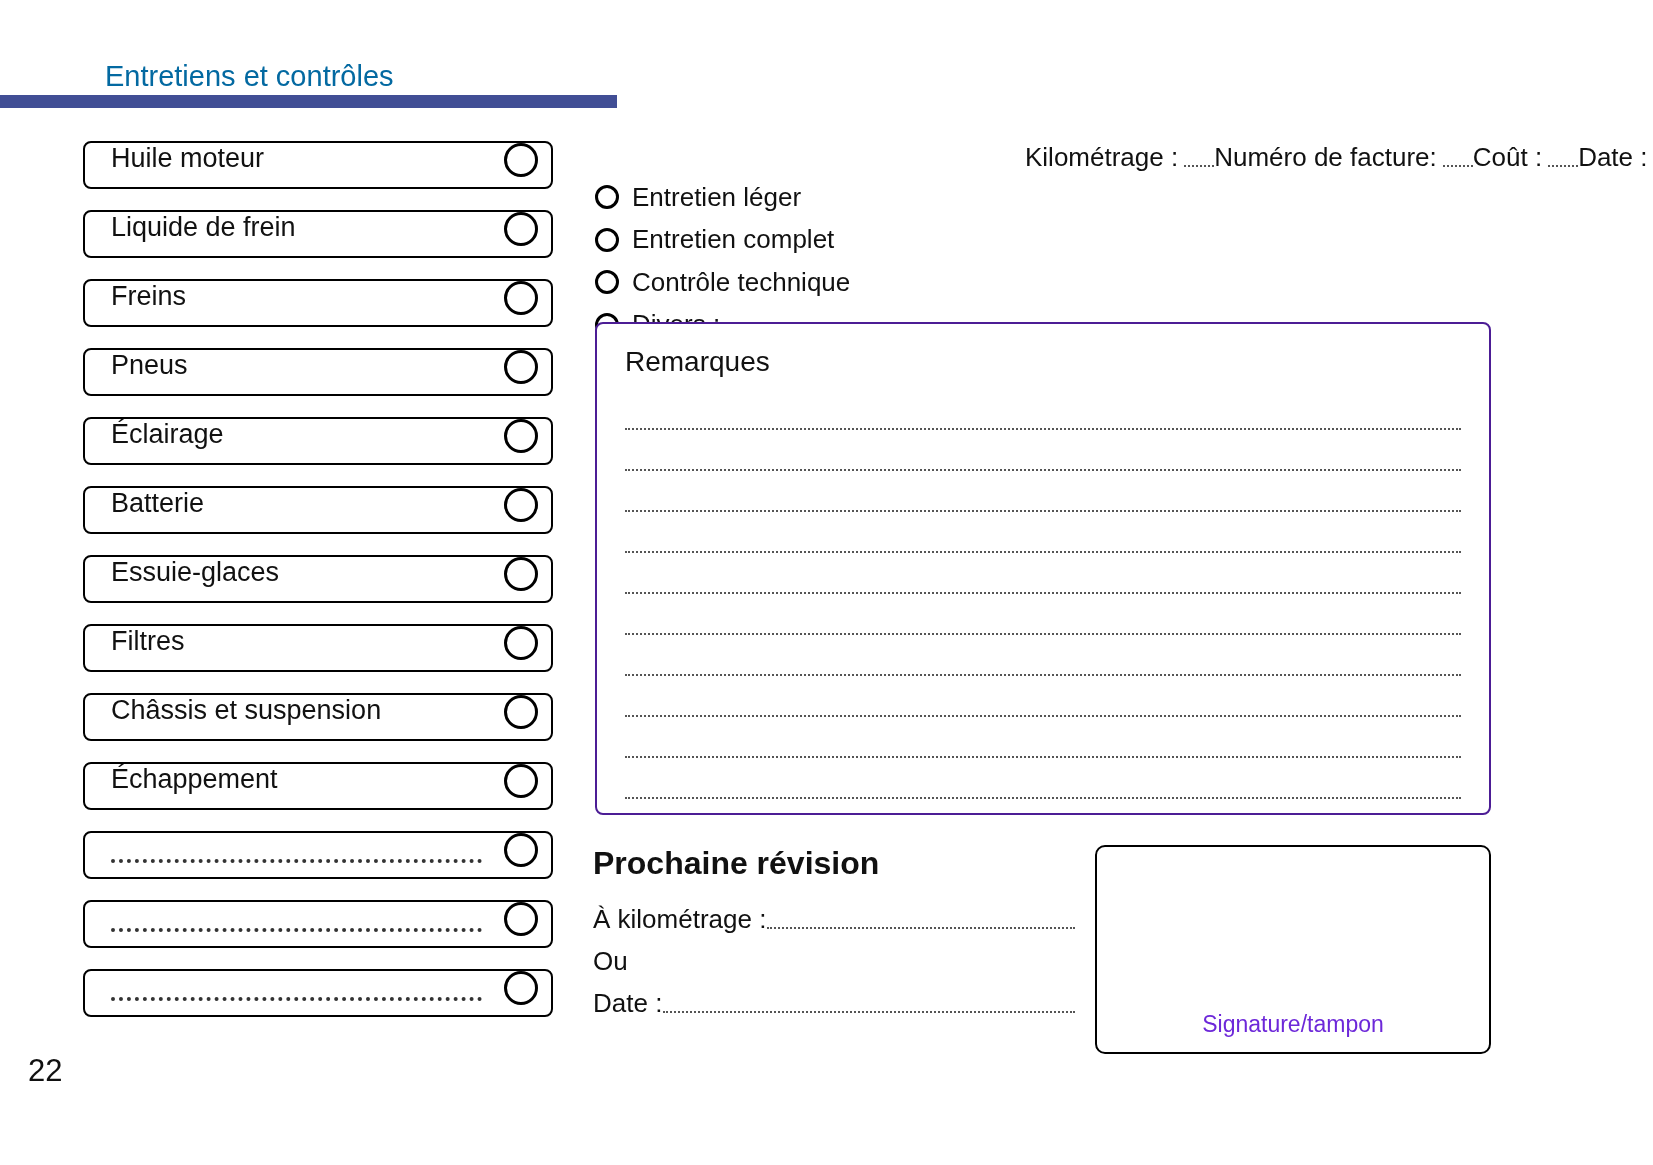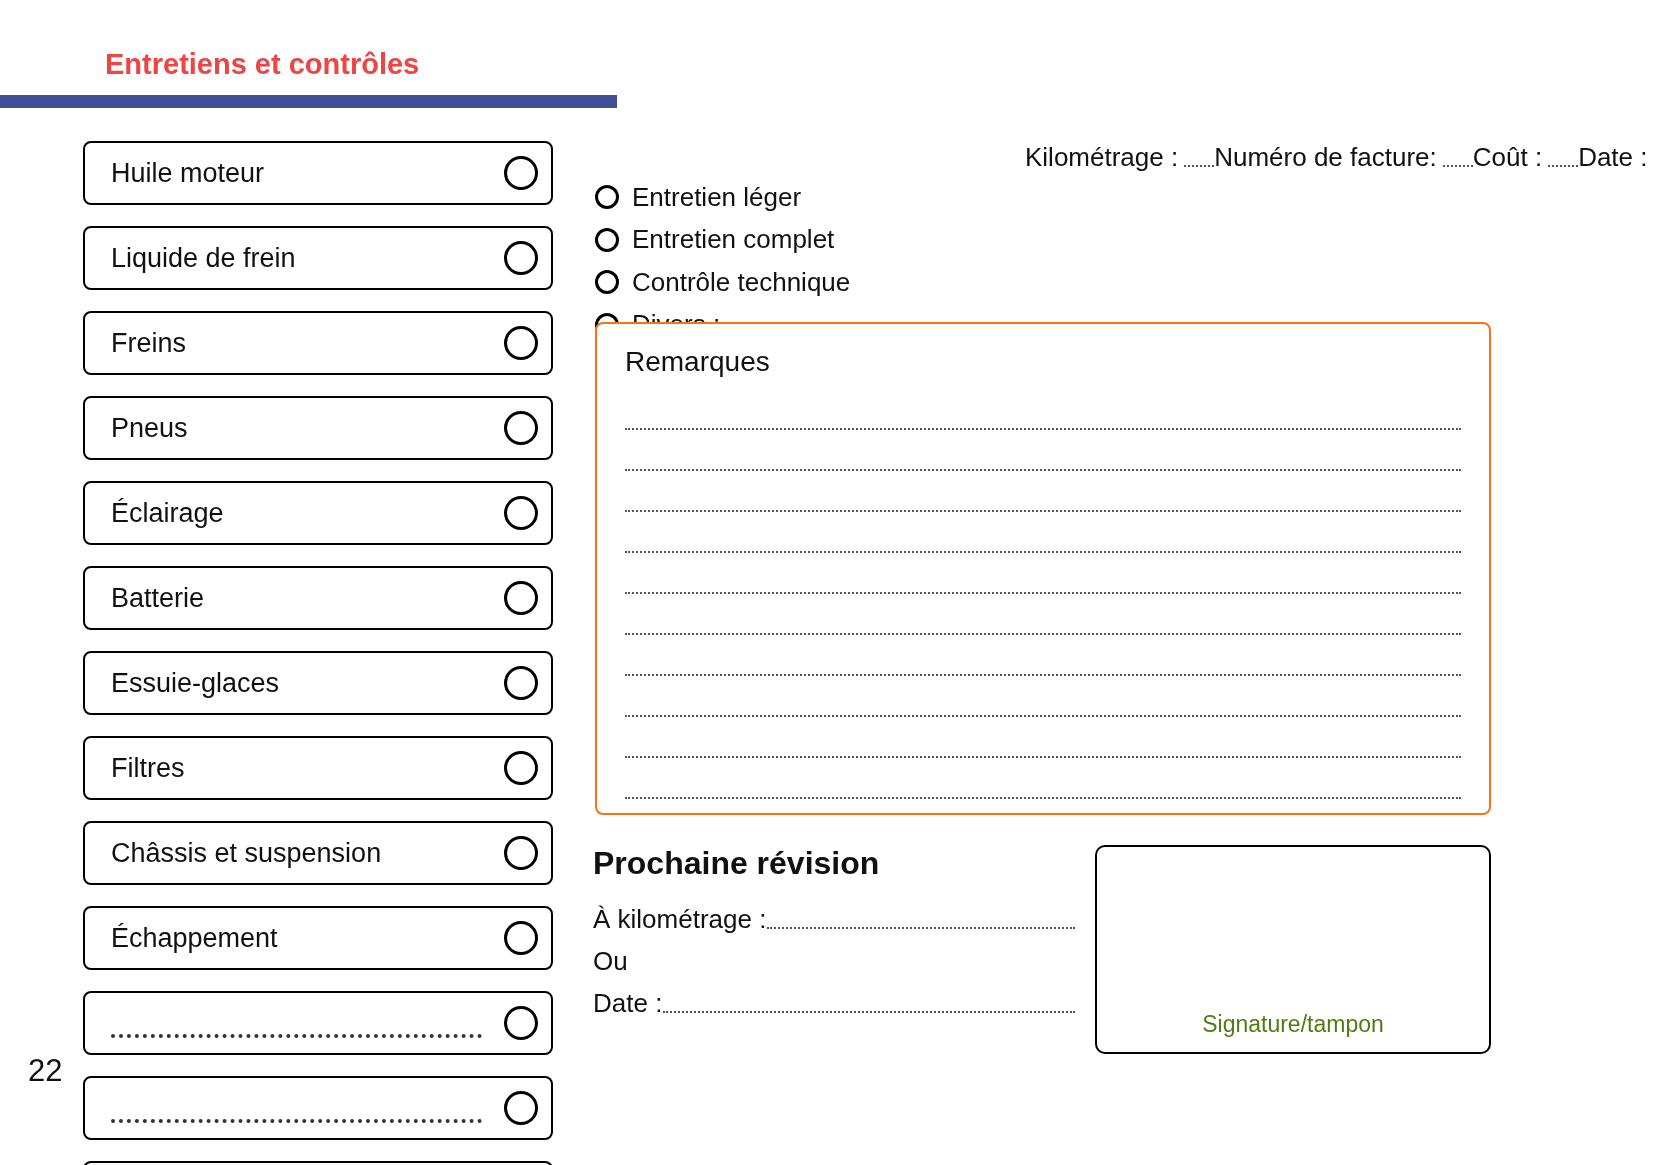--- a/index.html
+++ b/index.html
@@ -6,39 +6,39 @@
   html, body { width: 1653px; height: 1165px; background: #ffffff; }
   body {
     font-family: "Liberation Sans", sans-serif;
     color: #111;
     position: relative;
     overflow: hidden;
   }
 
   
   .page-title {
-    position: absolute; left: 105px; top: 48px;
-    font-size: 29px; font-weight: bold; color: #ef4444;
+    position: absolute; left: 105px; top: 60px;
+    font-size: 29px; font-weight: normal; color: #0369a1;
   }
   .accent-bar {
     position: absolute; left: 0; top: 95px;
     width: 617px; height: 13px;
   }
 
   
   .checklist {
     position: absolute; left: 83px; top: 141px;
     width: 470px;
     display: flex; flex-direction: column; gap: 21px;
   }
   .check-item {
-    height: 64px;
+    height: 48px;
     border: 2px solid #000;
     border-radius: 8px;
-    display: flex; align-items: center;
+    display: flex; align-items: flex-start;
     padding: 0 13px 0 26px;
     background: #fff;
   }
   .check-label {
     font-size: 27px;
     flex: 1;
     white-space: nowrap;
   }
   .dot-fill {
     flex: 1;
@@ -87,21 +87,21 @@
   .invoice-row {
     height: 42.5px;
     display: flex; align-items: center;
   }
   .invoice-label { font-size: 26px; white-space: nowrap; margin-right: 6px; }
 
   
   .remarks-box {
     position: absolute; left: 595px; top: 322px;
     width: 896px; height: 493px;
-    border: 2px solid #f97316;
+    border: 2px solid #4c1d95;
     border-radius: 8px;
     padding: 22px 28px 0 28px;
     background: #fff;
   }
   .remarks-title { font-size: 28px; }
   .remarks-lines { margin-top: 11px; }
   .remark-line {
     height: 41px;
     border-bottom: 2px dotted #555;
   }
@@ -123,21 +123,21 @@
   
   .signature-box {
     position: absolute; left: 1095px; top: 845px;
     width: 396px; height: 209px;
     border: 2px solid #000;
     border-radius: 10px;
     display: flex; align-items: flex-end; justify-content: center;
     padding-bottom: 14px;
     background: #fff;
   }
-  .signature-label { font-size: 23px; color: #4d7c0f; }
+  .signature-label { font-size: 23px; color: #6d28d9; }
 
   
   .page-number {
     position: absolute; left: 28px; top: 1053px;
     font-size: 31px;
   }
 </style>
 </head>
 <body>
 

